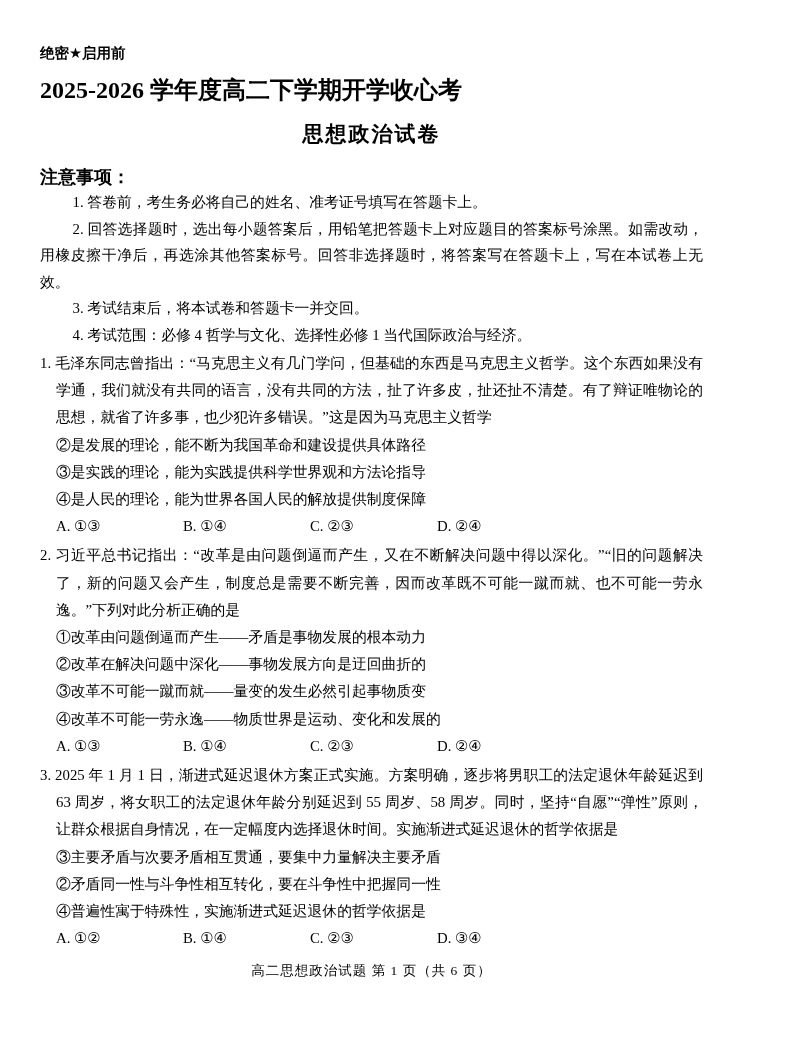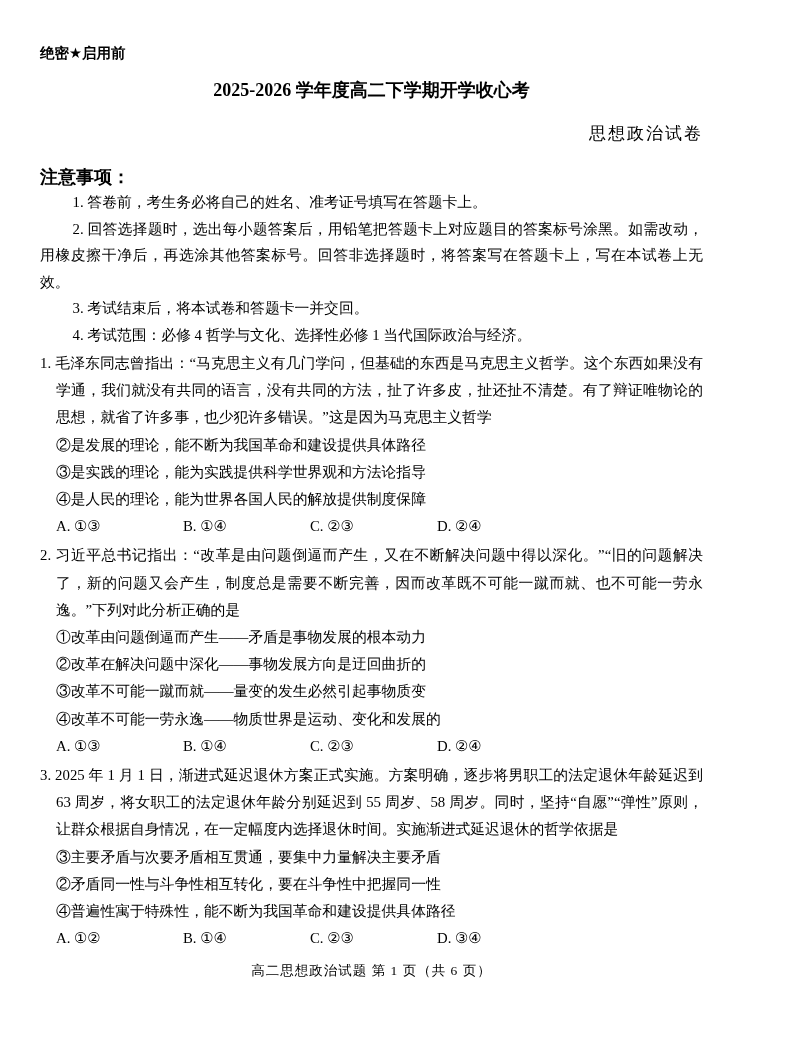--- a/index.html
+++ b/index.html
@@ -24,31 +24,31 @@
   .hei {
     font-family: "Liberation Sans", "DejaVu Sans", sans-serif;
     font-weight: bold;
   }
   .classification {
     font-size: 14.5px;
     line-height: 18px;
   }
   .title {
     margin: 13px 0 0 0;
-    text-align: center;
-    font-size: 18px;
+    text-align: left;
+    font-size: 24px;
     line-height: 30px;
     font-weight: bold;
   }
   .subtitle {
     margin: 12px 0 0 0;
-    text-align: right;
-    font-size: 17px;
+    text-align: center;
+    font-size: 21px;
     line-height: 34px;
-    font-weight: normal;
+    font-weight: bold;
     letter-spacing: 2px;
   }
   .notice-heading {
     margin-top: 14px;
     font-size: 18px;
     line-height: 24px;
   }
   .notice-item {
     margin: 0;
     font-size: 14.8px;
@@ -138,21 +138,21 @@
       <span class="choice">B. ①④</span>
       <span class="choice">C. ②③</span>
       <span class="choice">D. ②④</span>
     </div>
   </div>
 
   <div class="question">
     <p class="stem"><span class="q-num">3.</span><span>2025 年 1 月 1 日，渐进式延迟退休方案正式实施。方案明确，逐步将男职工的法定退休年龄延迟到 63 周岁，将女职工的法定退休年龄分别延迟到 55 周岁、58 周岁。同时，坚持“自愿”“弹性”原则，让群众根据自身情况，在一定幅度内选择退休时间。实施渐进式延迟退休的哲学依据是</span></p>
     <p>③主要矛盾与次要矛盾相互贯通，要集中力量解决主要矛盾</p>
     <p>②矛盾同一性与斗争性相互转化，要在斗争性中把握同一性</p>
-    <p>④普遍性寓于特殊性，能不断为我国革命和建设提供具体路径</p>
+    <p>④普遍性寓于特殊性，实施渐进式延迟退休的哲学依据是</p>
     <div class="choices">
       <span class="choice">A. ①②</span>
       <span class="choice">B. ①④</span>
       <span class="choice">C. ②③</span>
       <span class="choice">D. ③④</span>
     </div>
   </div>
 
   <div class="footer">高二思想政治试题 第 1 页（共 6 页）</div>
 

